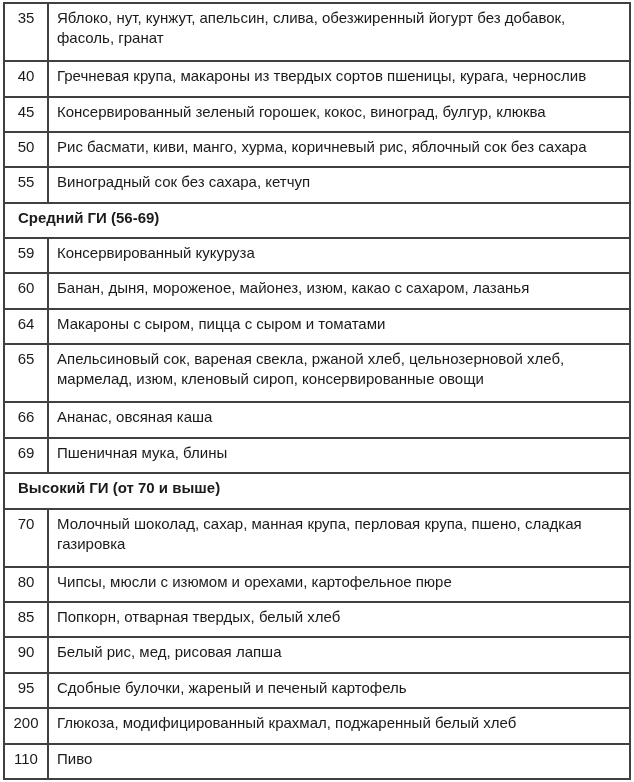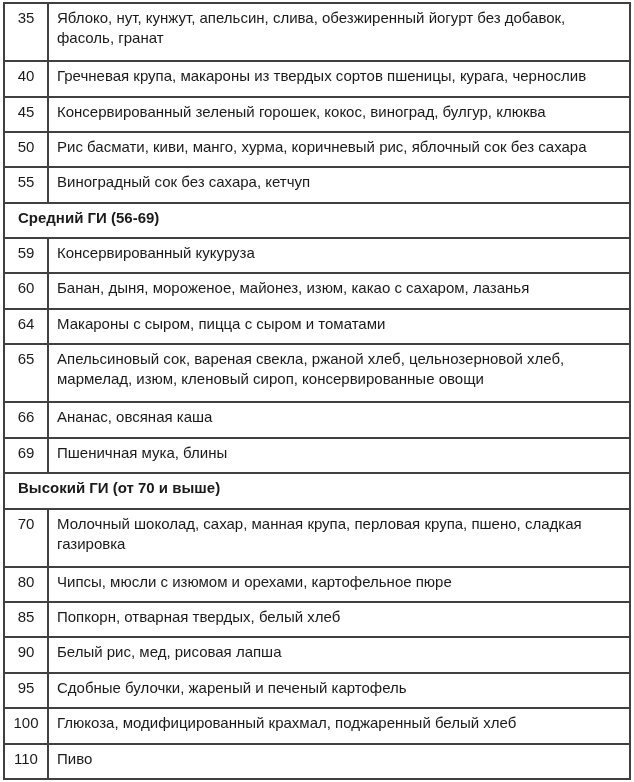--- a/index.html
+++ b/index.html
@@ -111,21 +111,21 @@
     </tr>
     <tr>
       <td class="num">90</td>
       <td class="foods">Белый рис, мед, рисовая лапша</td>
     </tr>
     <tr>
       <td class="num">95</td>
       <td class="foods">Сдобные булочки, жареный и печеный картофель</td>
     </tr>
     <tr>
-      <td class="num">100</td>
+      <td class="num">200</td>
       <td class="foods">Глюкоза, модифицированный крахмал, поджаренный белый хлеб</td>
     </tr>
     <tr>
       <td class="num">110</td>
       <td class="foods">Пиво</td>
     </tr>
   </tbody>
 </table>
 
 </body></html>

